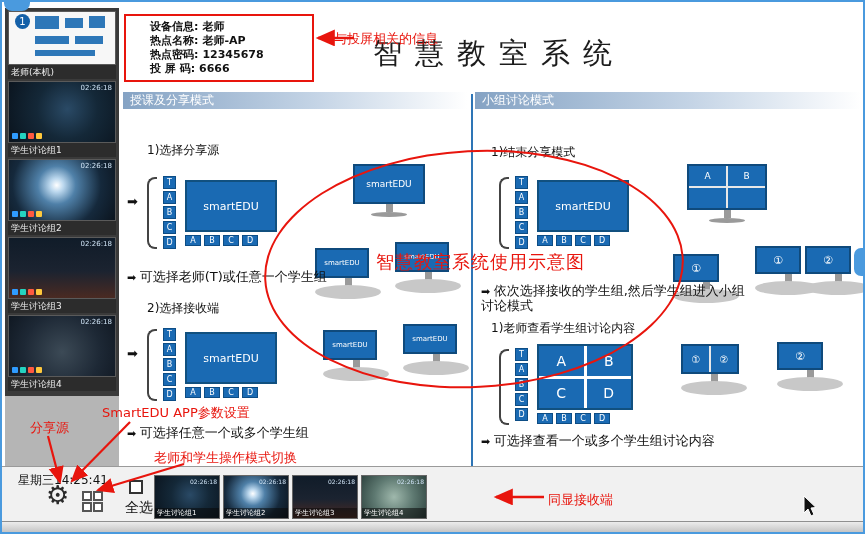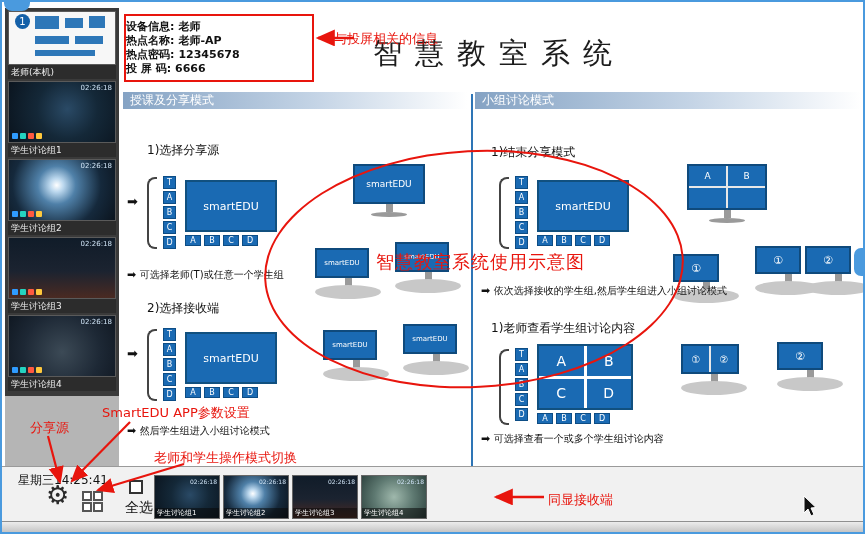--- a/index.html
+++ b/index.html
@@ -38,39 +38,39 @@
   .s1 { background:radial-gradient(circle at 55% 45%, #2a4a66 0%, #142838 45%, #0a131d 100%); }
   .s2 { background:radial-gradient(circle at 45% 42%, #ffffff 0%, #bcd8ee 10%, #4f80a8 28%, #15293c 65%, #0b141e 100%); }
   .s3 { background:linear-gradient(180deg, #101c29 0%, #1b2330 55%, #4a2a22 100%); }
   .s4 { background:radial-gradient(circle at 50% 60%, #3c4a56 0%, #1d2835 60%, #101822 100%); }
   .t4 { background:radial-gradient(circle at 50% 50%, #9fb8ac 0%, #5f7a72 50%, #2f4440 100%); }
 
   
   .main { position:absolute; left:117px; top:6px; width:745px; height:458px; background:#fff; }
 
   .infobox { position:absolute; left:5px; top:6px; width:190px; height:68px;
-             border:2px solid #e8150d; padding:4px 0; background:#fff; z-index:6; }
+             border:2px solid #e8150d; padding:4px 24px; background:#fff; z-index:6; }
   .info-line { font-size:11px; font-weight:bold; color:#111; line-height:14px; white-space:nowrap; }
   .info-line .il { margin-right:4px; }
 
   .title { position:absolute; left:180px; top:26px; width:400px; text-align:center;
            font-size:29px; letter-spacing:13px; color:#1c1c1c; font-weight:500; white-space:nowrap; }
 
   .content { position:absolute; left:0; top:84px; width:745px; height:374px; }
   .col-header { position:absolute; top:0; height:17px; color:#fff; font-size:12px;
                 line-height:17px; padding-left:7px; }
   .left-header  { left:4px;   width:344px; background:linear-gradient(90deg,#85a3c4,#c3d3e5 55%,rgba(255,255,255,0)); }
   .right-header { left:356px; width:386px; background:linear-gradient(90deg,#85a3c4,#c3d3e5 55%,rgba(255,255,255,0)); }
   .vdivider { position:absolute; left:352px; top:2px; width:2px; height:372px; background:#2e75b6; }
   .col { position:absolute; top:0; height:374px; }
   .col.left  { left:4px;   width:346px; }
   .col.right { left:358px; width:384px; }
 
   .step { position:absolute; font-size:12px; color:#111; white-space:nowrap; }
-  .note { position:absolute; font-size:10px; color:#111; white-space:nowrap; }
+  .note { position:absolute; font-size:13px; color:#111; white-space:nowrap; }
   .note::before { content:"➡ "; font-size:11px; }
   .note.wrap { white-space:normal; width:276px; line-height:14px; }
   .lead { position:absolute; font-size:13px; color:#111; }
   .lead::before { content:"➡"; }
 
   .bracket { position:absolute; width:10px; border:2px solid #444; border-right:none;
              border-radius:8px 0 0 8px; }
   .stack { position:absolute; display:flex; flex-direction:column; gap:2px; }
   .stack .cell { width:13px; height:13px; background:#1a6ab3; border:1px solid #0d4d85;
                  color:#fff; font-size:8px; display:flex; align-items:center; justify-content:center; }
@@ -292,21 +292,21 @@
         <div class="monitor m-sm" style="left:200px;top:238px">
           <div class="mscreen">smartEDU</div>
           <div class="neck"></div>
           <div class="desk"></div>
         </div>
         <div class="monitor m-sm" style="left:280px;top:232px">
           <div class="mscreen">smartEDU</div>
           <div class="neck"></div>
           <div class="desk"></div>
         </div>
-        <div class="note" style="left:4px;top:332px">然后学生组进入小组讨论模式</div>
+        <div class="note" style="left:4px;top:332px">可选择任意一个或多个学生组</div>
       </section>
 
       <section class="col right">
         <div class="step" style="left:14px;top:52px">1)结束分享模式</div>
 
         <div class="bracket" style="left:22px;top:85px;height:72px"></div>
         <div class="stack" style="left:38px;top:84px">
           <span class="cell">T</span>
           <span class="cell">A</span>
           <span class="cell">B</span>

